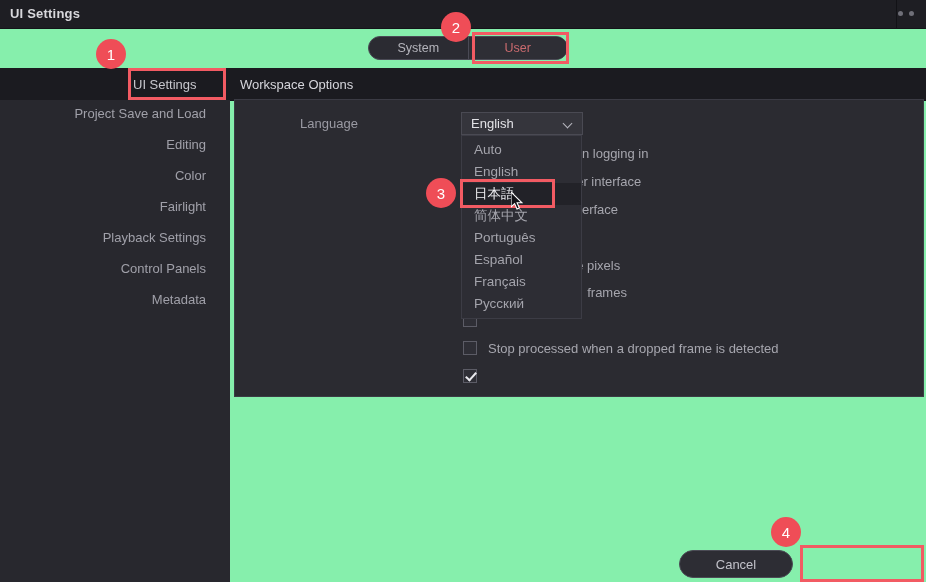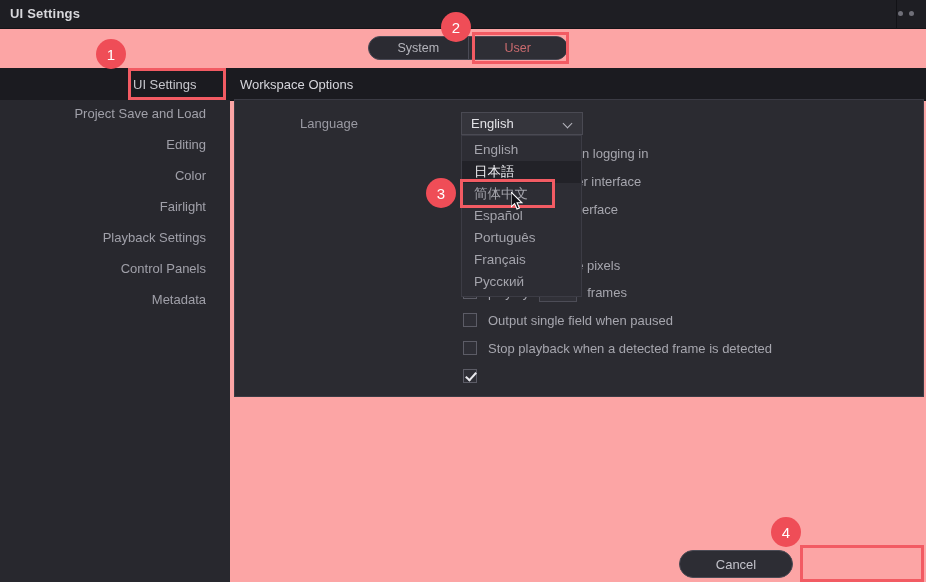--- a/index.html
+++ b/index.html
@@ -11,21 +11,21 @@
     width: 926px;
     height: 582px;
     overflow: hidden;
     font-family: "Liberation Sans", "DejaVu Sans", sans-serif;
     -webkit-font-smoothing: antialiased;
   }
   #app {
     position: relative;
     width: 926px;
     height: 582px;
-    background: #fca5a5;
+    background: #86efac;
     overflow: hidden;
   }
 
   
   .titlebar {
     position: absolute;
     left: 0; top: 0;
     width: 926px; height: 28px;
     background: #1e1e23;
     border-bottom: 1px solid #141418;
@@ -391,37 +391,37 @@
 
     <div class="inline-row" style="top:181px">
       <span class="cbox"></span>
       <span class="cblabel">play by</span>
       <span class="numfield">0</span>
       <span class="inline-text">frames</span>
     </div>
 
     <div class="cbrow" style="top:209px">
       <span class="cbox"></span>
-      <span class="cblabel">Output single field when paused</span>
     </div>
     <div class="cbrow" style="top:237px">
       <span class="cbox"></span>
-      <span class="cblabel">Stop playback when a detected frame is detected</span>
+      <span class="cblabel">Stop processed when a dropped frame is detected</span>
     </div>
     <div class="cbrow" style="top:265px">
       <span class="cbox checked"></span>
     </div>
   </div>
 
   <div class="dropdown">
+    <div class="dd-item">Auto</div>
     <div class="dd-item">English</div>
     <div class="dd-item hovered">日本語</div>
     <div class="dd-item">简体中文</div>
+    <div class="dd-item">Português</div>
     <div class="dd-item">Español</div>
-    <div class="dd-item">Português</div>
     <div class="dd-item">Français</div>
     <div class="dd-item">Русский</div>
   </div>
 
   <svg class="cursor" viewBox="0 0 12 18">
     <polygon points="0,0 0,15 3.6,11.6 6,17 8.4,15.9 6.1,10.8 11,10.8" fill="#111116" stroke="#ffffff" stroke-width="1.1"></polygon>
   </svg>
 
   <div class="btn btn-cancel">Cancel</div>
 

